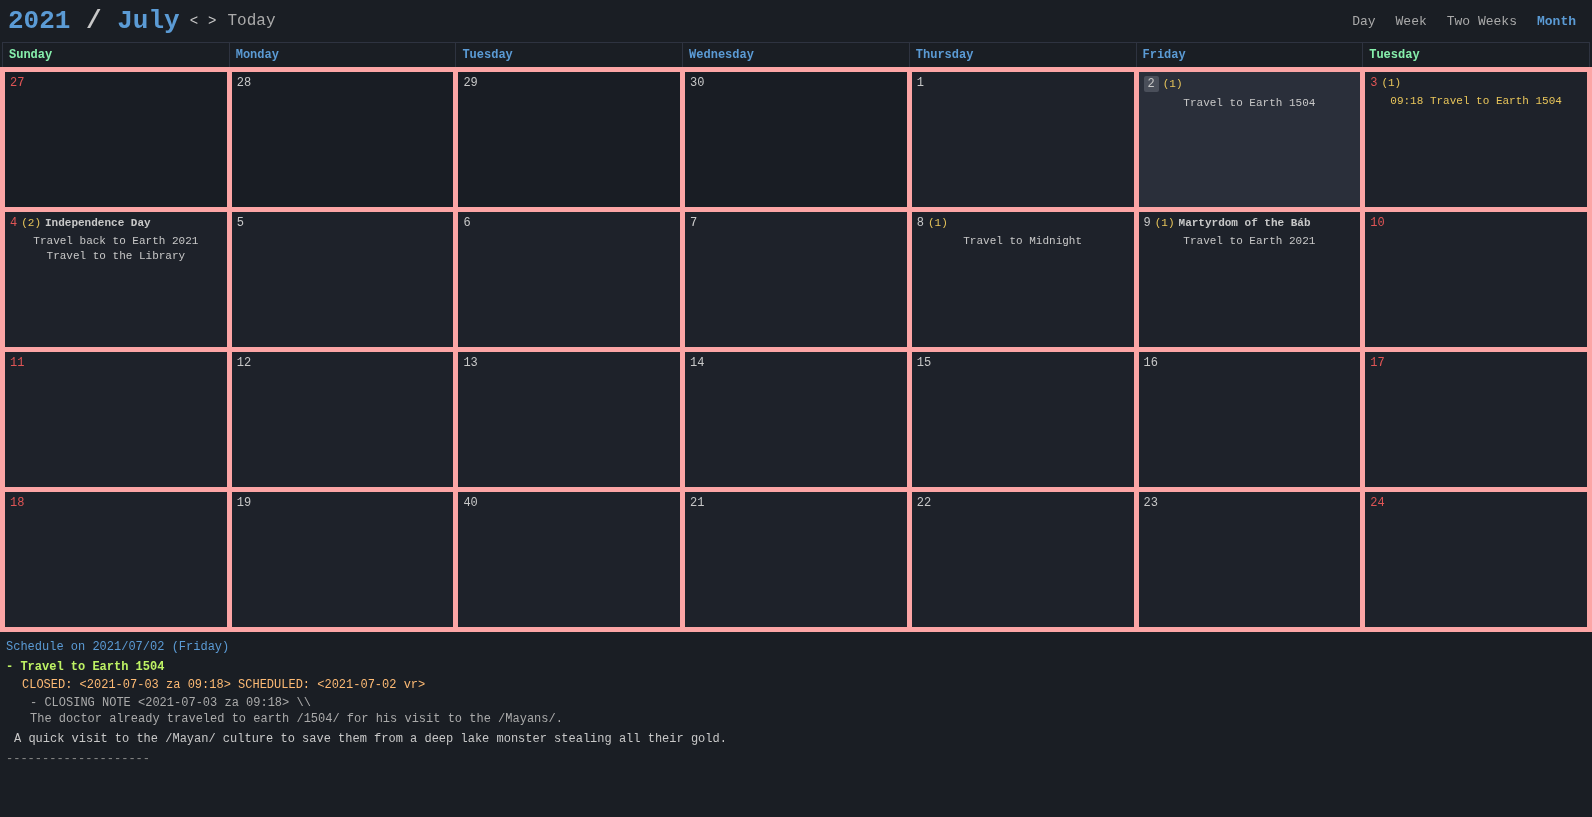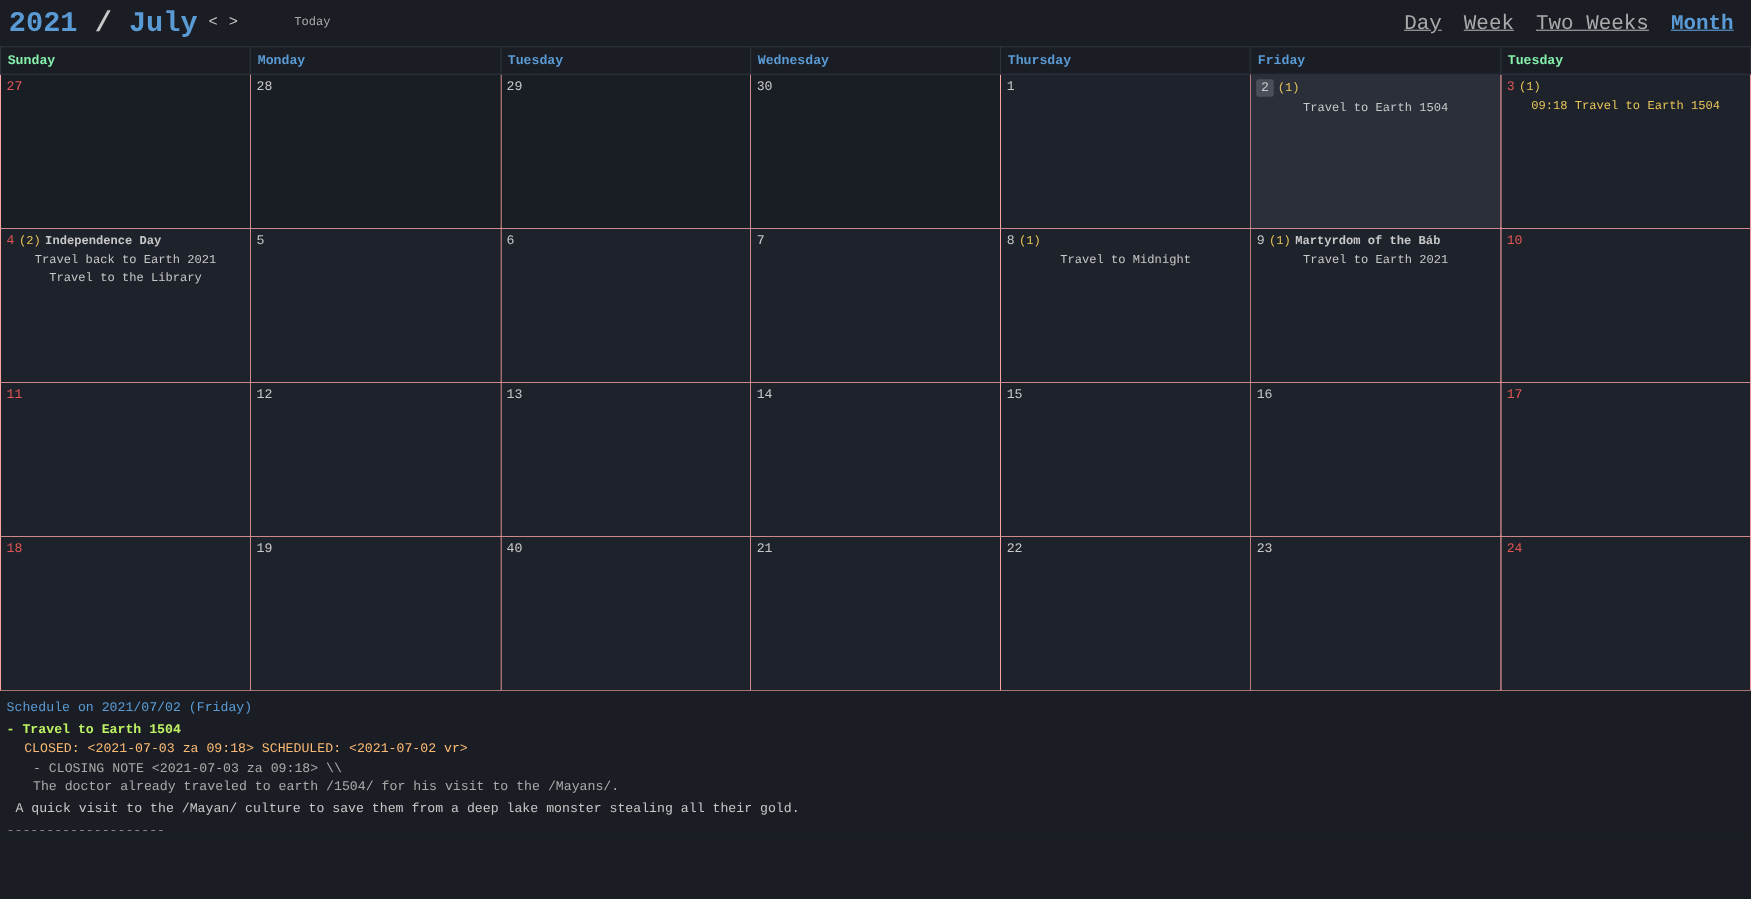--- a/index.html
+++ b/index.html
@@ -32,39 +32,37 @@
       cursor: pointer;
       font-size: 14px;
       padding: 2px 5px;
       font-family: inherit;
     }
     #today-btn {
       color: #aaa;
       background: none;
       border: none;
       cursor: pointer;
-      font-size: 11px;
+      font-size: 16px;
       padding: 2px 6px;
       font-family: inherit;
-      margin-left: 40px;
     }
     #view-controls {
       margin-left: auto;
       display: flex;
       gap: 4px;
     }
     .view-btn {
       color: #aaa;
       background: none;
       border: none;
       cursor: pointer;
-      font-size: 19px;
+      font-size: 13px;
       padding: 2px 8px;
       font-family: inherit;
-      text-decoration: underline;
     }
     .view-btn.active {
       color: #5b9bd5;
       font-weight: bold;
     }
 
     
     #calendar {
       width: 100%;
       border-collapse: collapse;
@@ -75,21 +73,21 @@
       font-size: 12px;
       font-weight: bold;
       border: 1px solid #2e3340;
       background-color: #1a1e24;
     }
     th.sunday, th.saturday { color: #86efac; }
     th.monday, th.tuesday, th.wednesday, th.thursday, th.friday { color: #5b9bd5; }
 
     #calendar td {
       vertical-align: top;
-      border: 1px solid #fca5a5;
+      border: 5px solid #fca5a5;
       width: calc(100% / 7);
       height: 140px;
       padding: 4px 5px;
       background-color: #1e222a;
       position: relative;
     }
     #calendar td.other-month {
       background-color: #191d24;
     }
     #calendar td.today {

